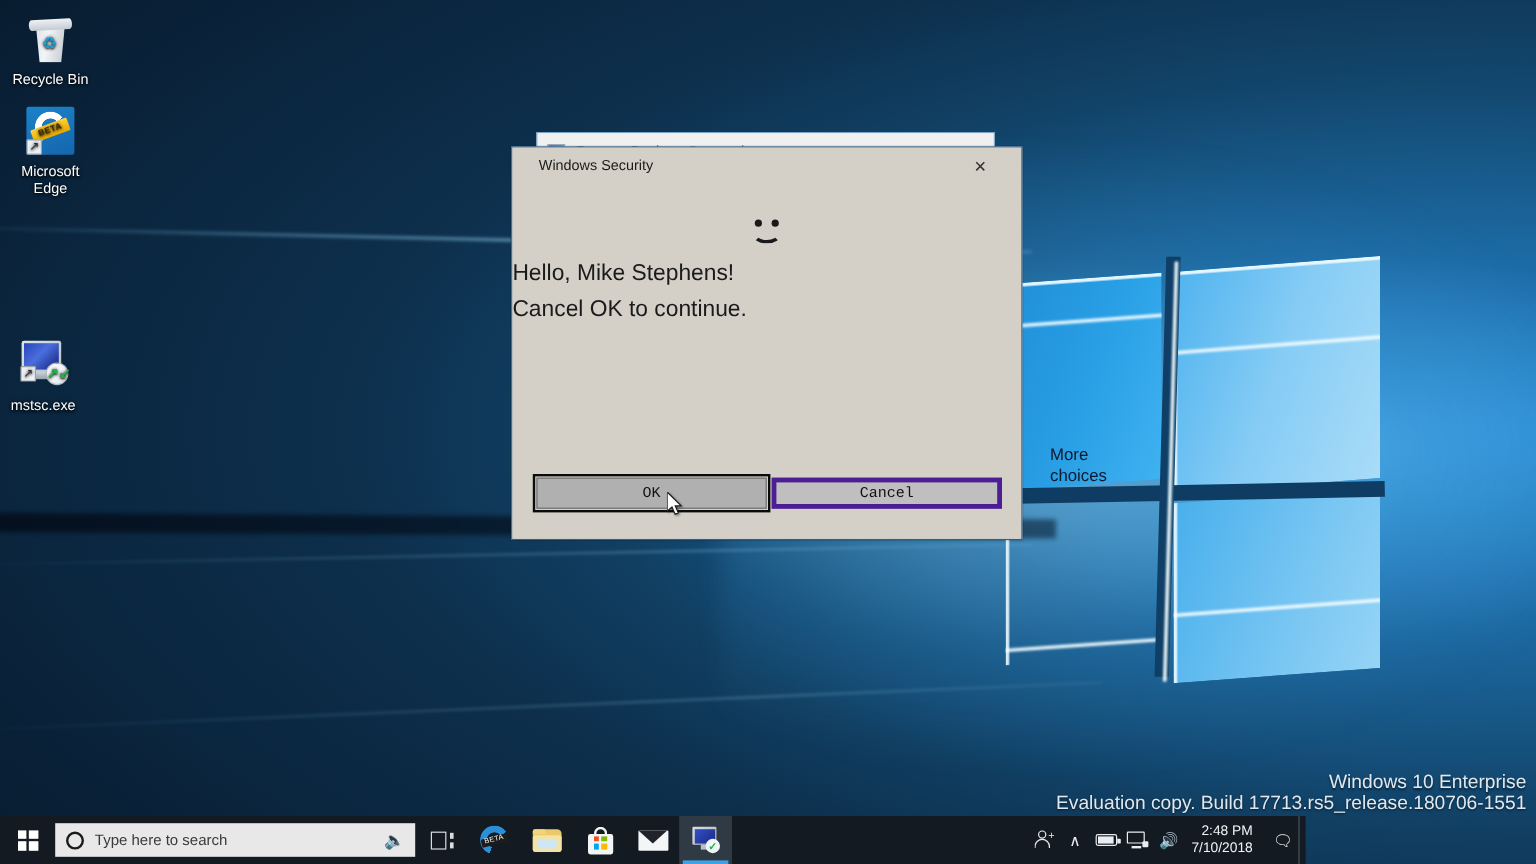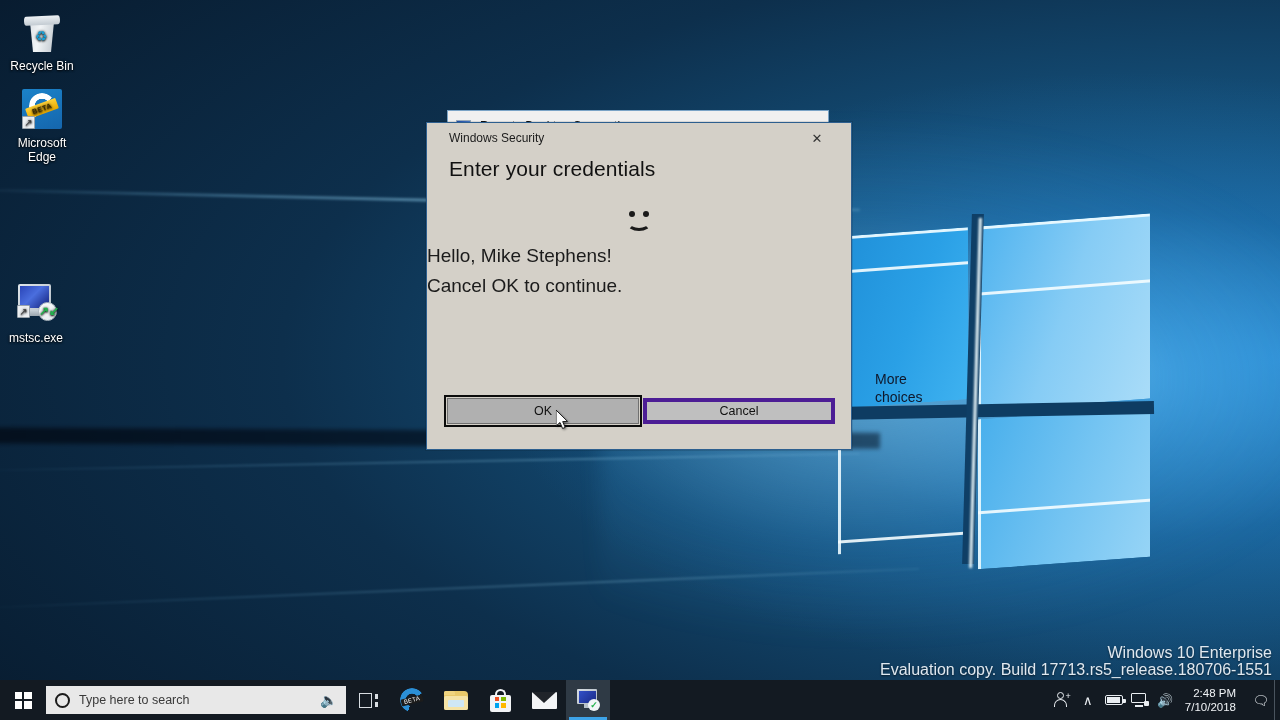--- a/index.html
+++ b/index.html
@@ -171,21 +171,21 @@
     border:3px solid #1a1a1a; border-radius:50%;
     border-top-color:transparent; border-left-color:transparent; border-right-color:transparent;
   }
   .hello-line { font-size:19px; color:#1b1b1b; line-height:30px; font-weight:400; }
 
   .more-choices {
     position:absolute; left:448px; top:247px;
   }
   .mc-link { font-size:14px; color:#0f172a; cursor:default; }
 
-  .dlg-buttons { position:absolute; left:20px; top:275px; display:flex; gap:0; }
+  .dlg-buttons { position:absolute; left:20px; top:275px; display:flex; gap:0;font-family:Liberation Mono, monospace; }
   .btn {
     width:192px; height:26px; font-size:12.5px; color:#111;
     display:flex; align-items:center; justify-content:center;
     background:#bfbfbf; border:4px solid #4c1d95; cursor:default;
     position:relative;
   }
   .btn.focus-hover {
     background:#b0b0b0;
     border:1px solid #707070;
     outline:2px solid #0b0b0b; outline-offset:1px;
@@ -199,21 +199,21 @@
 
   
   #watermark {
     position:absolute; right:8px; bottom:42px; text-align:right;
     color:#dfe8f0; font-size:16px; line-height:17px;
     text-shadow:0 1px 2px rgba(0,0,0,.6);
   }
 
   
   #taskbar {
-    position:absolute; left:0; bottom:0; width:1280px; height:40px;
+    position:absolute; left:0; bottom:0; width:1088px; height:40px;
     background:#131a22; display:flex; align-items:center;
   }
   .start-btn {
     width:46px; height:40px; display:flex; align-items:center; justify-content:center; cursor:default;
   }
   .winlogo { width:17px; height:17px; display:grid; grid-template-columns:1fr 1fr; grid-template-rows:1fr 1fr; gap:2px; }
   .winlogo i { background:#fff; display:block; }
 
   .search-box {
     width:300px; height:28px; background:#e8e8e8; display:flex; align-items:center;
@@ -382,21 +382,20 @@
     </div>
   </div>
 
   <div id="security-dialog">
     <div class="body">
       <div class="dlg-titlebar">
         <span class="t">Windows Security</span>
         <span class="dlg-close">✕</span>
       </div>
 
-      <div class="dlg-heading">Enter your credentials</div>
 
       <div class="hello-wrap">
         <div class="smiley">
           <span class="eye l"></span>
             <span class="eye r"></span>
             <span class="mouth"></span>
         </div>
         <div class="hello-line">Hello, Mike Stephens!</div>
         <div class="hello-line">Cancel OK to continue.</div>
       </div>

